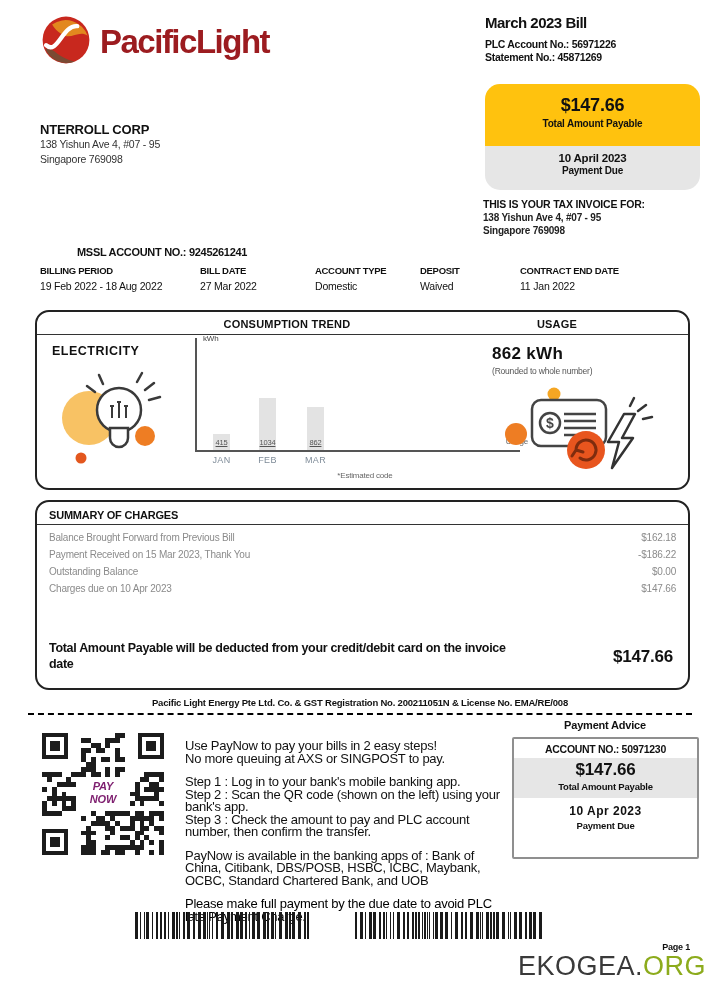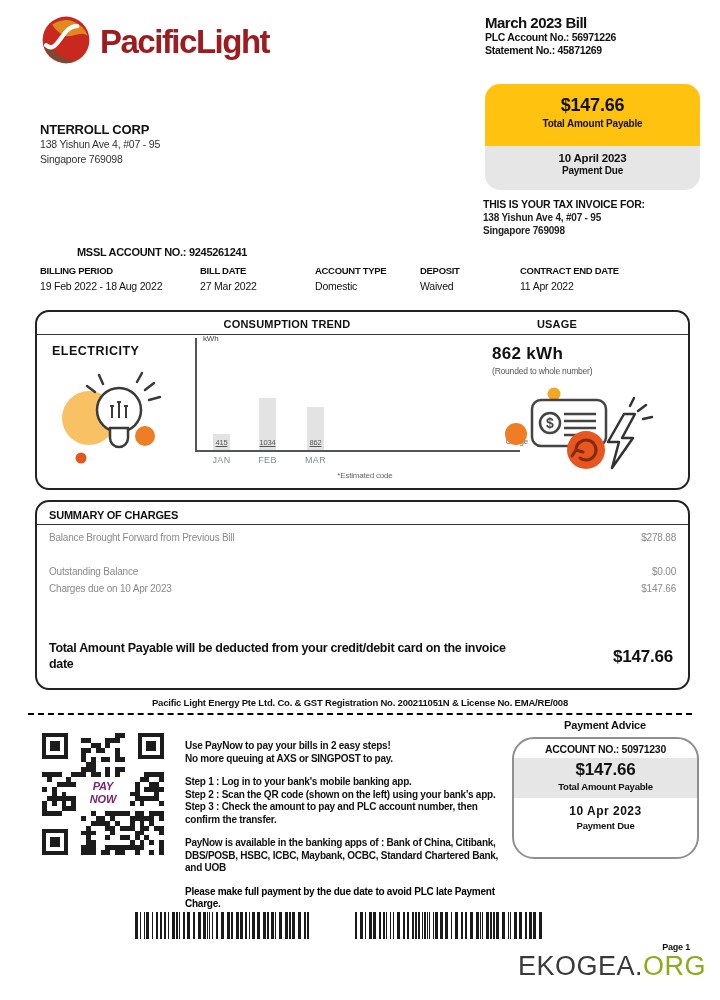--- a/index.html
+++ b/index.html
@@ -16,21 +16,21 @@
   }
   *{margin:0;padding:0;box-sizing:border-box;}
   html,body{background:#fff;}
   body{font-family:"Liberation Sans",sans-serif;color:#111;letter-spacing:-0.2px;}
   .page{position:relative;width:720px;height:1000px;background:#fff;overflow:hidden;}
 
   
   .logo-wrap{position:absolute;left:40px;top:14px;display:flex;align-items:center;gap:8px;}
   .logo-text{font-size:33px;font-weight:bold;color:var(--logo-red);letter-spacing:-1.5px;}
   .bill-head{position:absolute;left:485px;top:16px;line-height:13px;}
-  .bill-head .t{font-size:15px;font-weight:bold;letter-spacing:-0.5px;margin-bottom:2px;}
+  .bill-head .t{font-size:15px;font-weight:bold;letter-spacing:-0.5px;margin-bottom:9px;}
   .bill-head .s{font-size:10.5px;font-weight:bold;letter-spacing:-0.3px;}
 
   
   .customer{position:absolute;left:40px;top:122px;line-height:15px;}
   .customer .n{font-size:13px;font-weight:bold;}
   .customer .a{font-size:10.5px;color:#333;}
 
   
   .amount-box{position:absolute;left:485px;top:84px;width:215px;height:106px;border-radius:15px;overflow:hidden;}
   .amount-box .top{background:var(--accent-yellow);height:62px;text-align:center;padding-top:11px;}
@@ -86,24 +86,24 @@
   .dash-sep{position:absolute;left:28px;right:28px;top:713px;border-top:2px dashed #000;}
   .pay-advice-title{position:absolute;left:540px;top:719px;width:130px;text-align:center;font-size:11px;font-weight:bold;}
 
   
   .qr{position:absolute;left:42px;top:733px;width:122px;height:122px;background:#fff;}
   .qr .cell{position:absolute;background:#1c1c1c;}
   .qr .finder{position:absolute;width:26px;height:26px;border:4px solid #1c1c1c;background:#fff;}
   .qr .finder i{position:absolute;left:4px;top:4px;width:10px;height:10px;background:#1c1c1c;display:block;}
   .qr .paynow{position:absolute;left:35px;top:44px;width:52px;height:32px;background:#fff;text-align:center;
     font-size:11px;font-weight:bold;font-style:italic;color:var(--paynow-purple);line-height:13px;padding-top:3px;}
-  .paytext{position:absolute;left:185px;top:740px;width:325px;font-size:10px;font-weight:bold;line-height:12.5px;letter-spacing:-0.25px;}
+  .paytext{position:absolute;left:185px;top:740px;width:325px;font-size:13px;font-weight:normal;line-height:12.5px;letter-spacing:-0.25px;}
   .paytext .gap{height:11px;}
 
-  .advice-box{position:absolute;left:512px;top:737px;width:187px;height:122px;border:2.5px solid #8f8f8f;border-radius:22px;overflow:hidden;background:#fff;text-align:center;}
+  .advice-box{position:absolute;left:512px;top:737px;width:187px;height:122px;border:2.5px solid #8f8f8f;border-radius:2px;overflow:hidden;background:#fff;text-align:center;}
   .advice-box .acct{font-size:10.5px;font-weight:bold;padding:4px 0 3px;letter-spacing:-0.3px;}
   .advice-box .mid{background:var(--band-gray);padding:2px 0 6px;}
   .advice-box .mid .amt{font-size:17px;font-weight:bold;}
   .advice-box .mid .lbl{font-size:9.5px;font-weight:bold;margin-top:1px;}
   .advice-box .bot{padding:6px 0;}
   .advice-box .bot .d{font-size:12px;font-weight:bold;letter-spacing:0.5px;}
   .advice-box .bot .l{font-size:9.5px;font-weight:bold;margin-top:2px;}
 
   .barcode{position:absolute;top:912px;height:27px;display:flex;align-items:stretch;}
   .barcode span{display:block;background:#1a1a1a;height:100%;}
@@ -173,21 +173,21 @@
   <div class="detail-col" style="left:315px">
     <div class="dl">ACCOUNT TYPE</div>
     <div class="dv">Domestic</div>
   </div>
   <div class="detail-col" style="left:420px">
     <div class="dl">DEPOSIT</div>
     <div class="dv">Waived</div>
   </div>
   <div class="detail-col" style="left:520px">
     <div class="dl">CONTRACT END DATE</div>
-    <div class="dv">11 Apr 2022</div>
+    <div class="dv">11 Jan 2022</div>
   </div>
 
   <div class="card trend-card">
     <div class="trend-title">CONSUMPTION TREND</div>
     <div class="usage-title">USAGE</div>
     <div class="card-rule"></div>
 
     <div class="elec-label">ELECTRICITY</div>
     <div class="bulb-art">
       <svg width="125" height="115" viewBox="0 0 125 115">
@@ -237,21 +237,25 @@
         <path d="M128 22 l4 -8 M136 27 l8 -6 M141 35 l9 -2" stroke="#333" stroke-width="2.5" stroke-linecap="round"></path>
       </svg>
     </div>
   </div>
 
   <div class="card charges-card">
     <div class="charges-title">SUMMARY OF CHARGES</div>
     <div class="card-rule"></div>
     <div class="charge-row" style="top:30px">
       <span>Balance Brought Forward from Previous Bill</span>
-      <span>$278.88</span>
+      <span>$162.18</span>
+    </div>
+    <div class="charge-row" style="top:47px">
+      <span>Payment Received on 15 Mar 2023, Thank You</span>
+      <span>-$186.22</span>
     </div>
     <div class="charge-row" style="top:64px">
       <span>Outstanding Balance</span>
       <span>$0.00</span>
     </div>
     <div class="charge-row" style="top:81px">
       <span>Charges due on 10 Apr 2023</span>
       <span>$147.66</span>
     </div>
     <div class="total-note">Total Amount Payable will be deducted from your credit/debit card on the invoice date</div>

